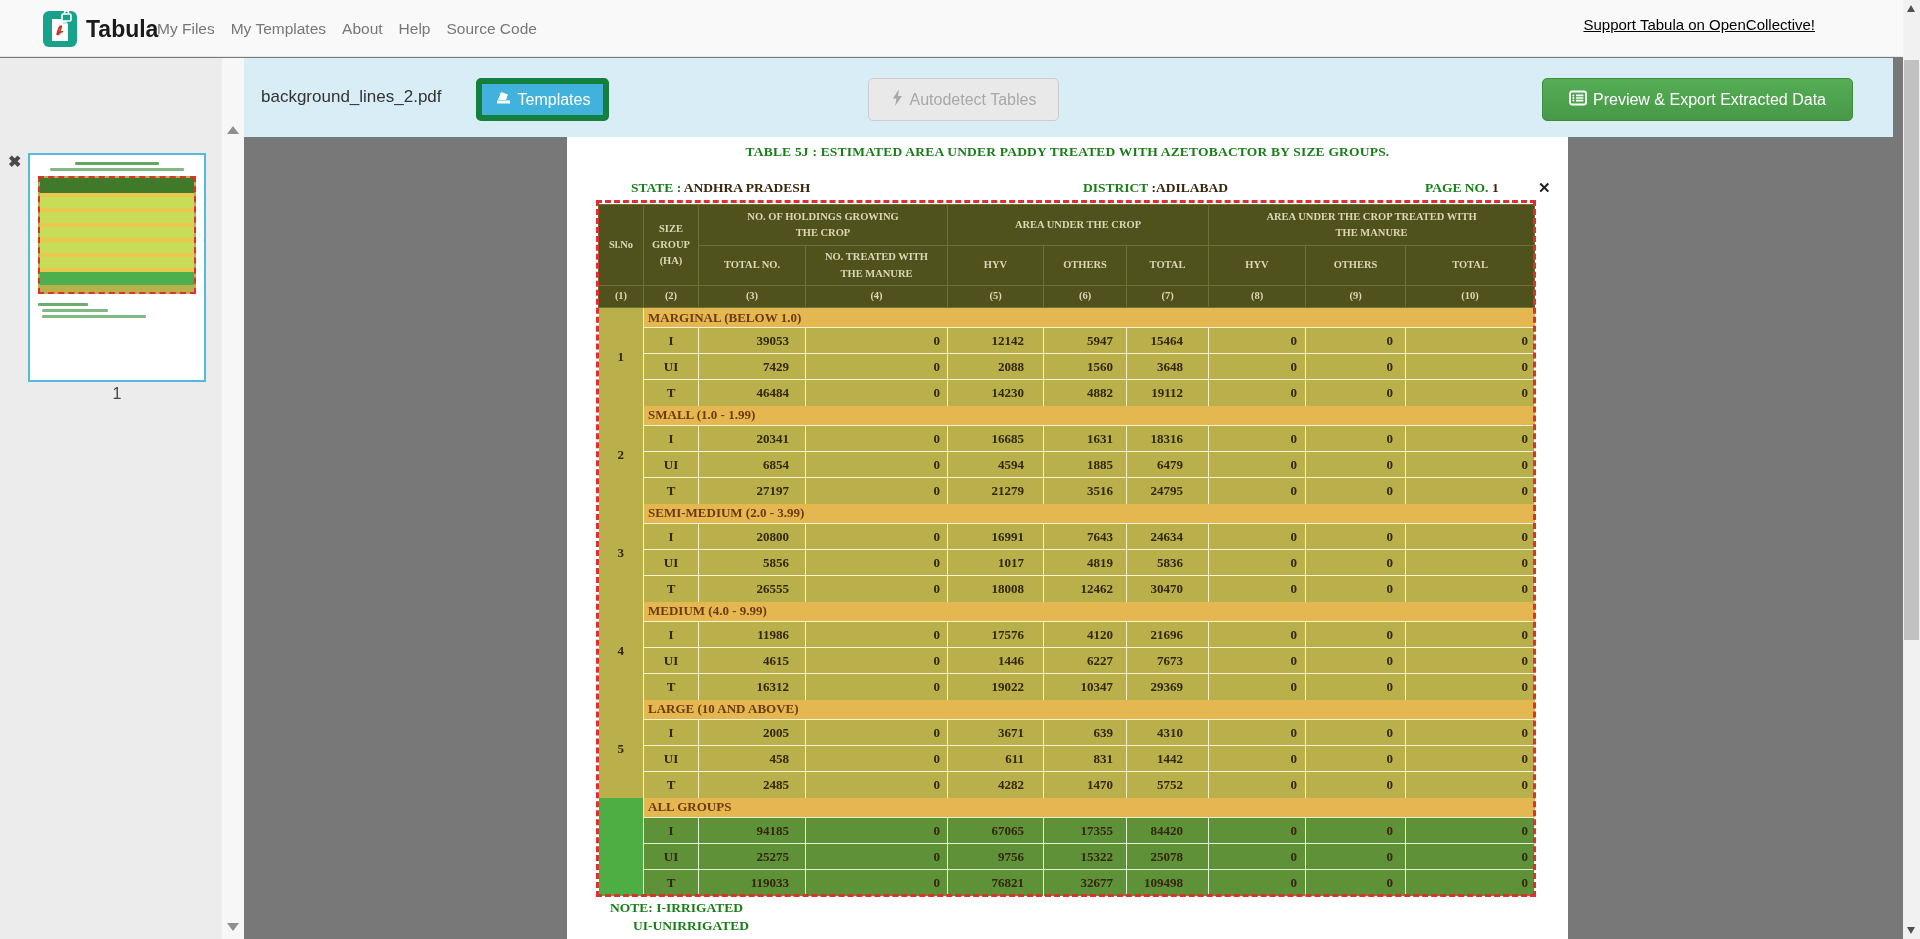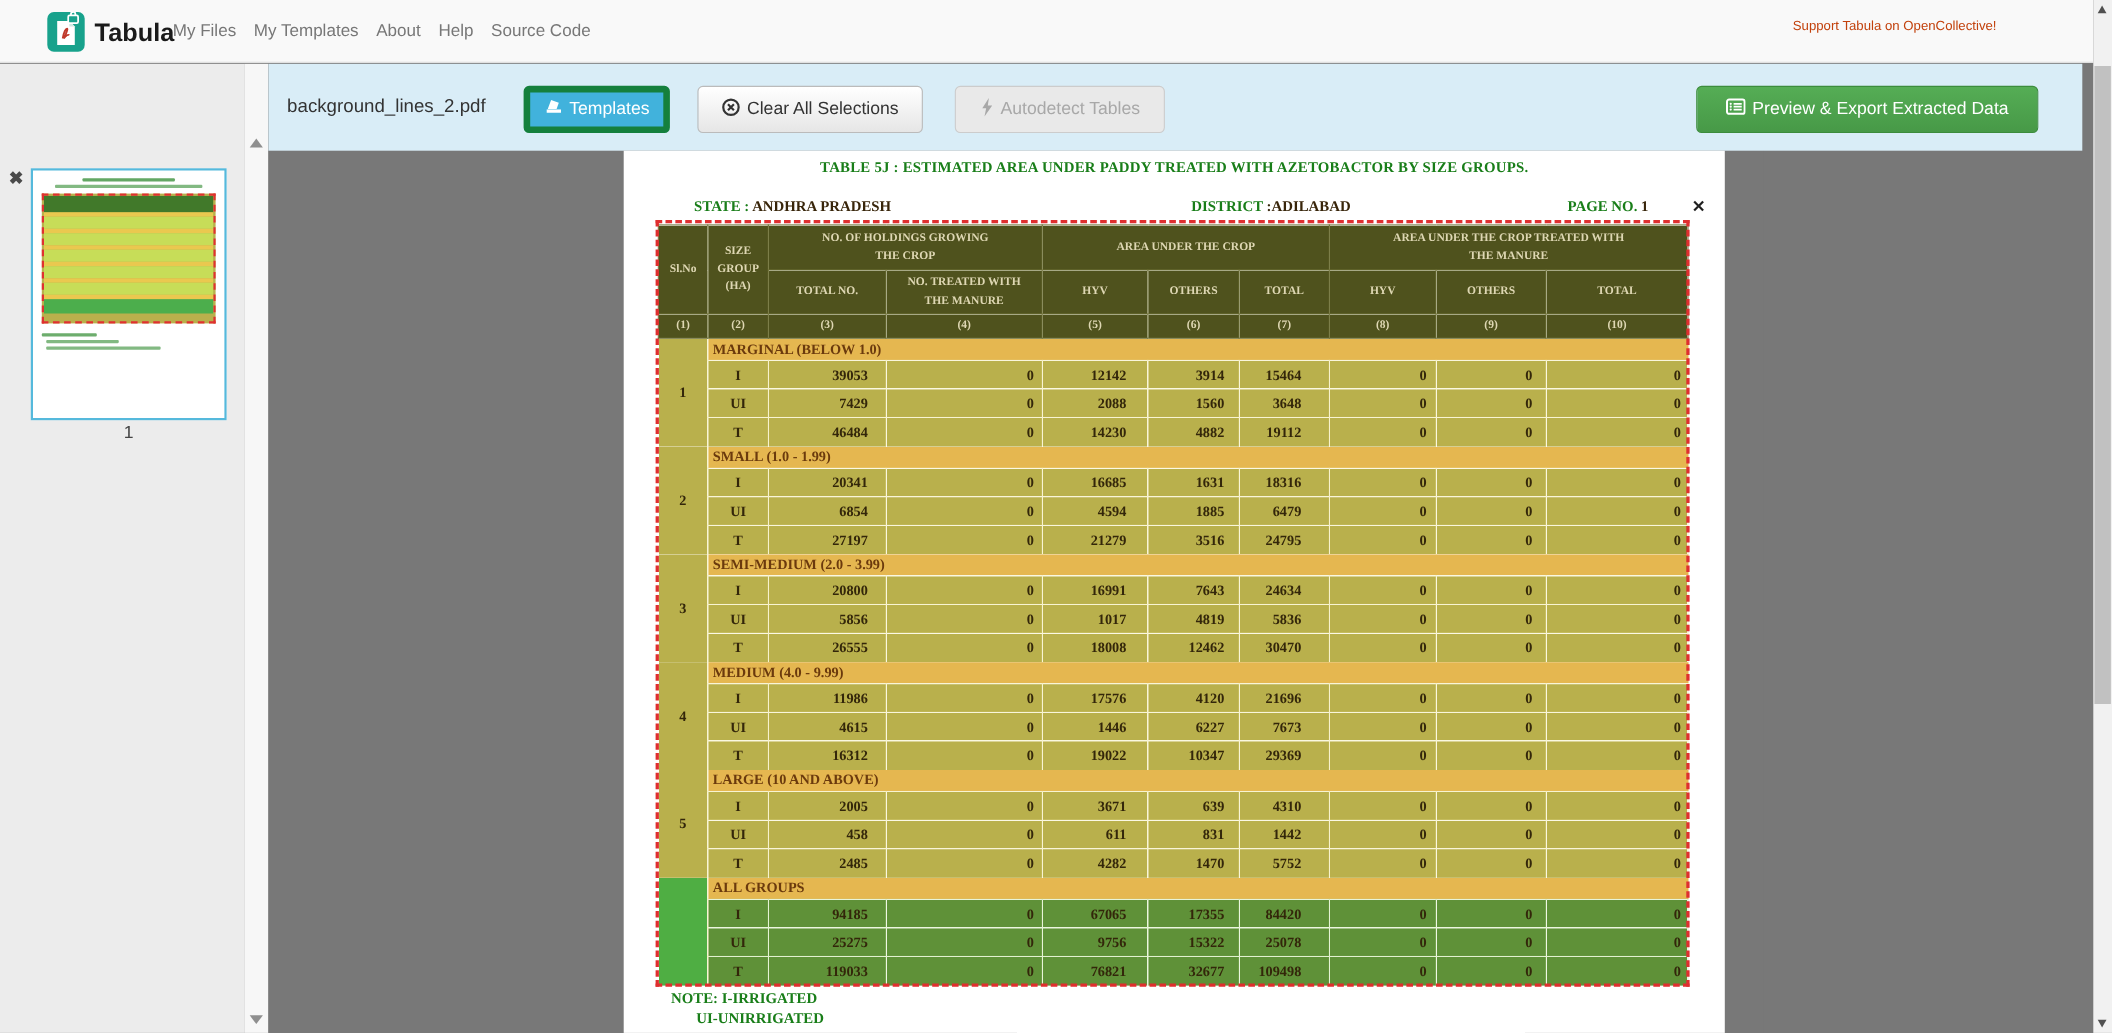--- a/index.html
+++ b/index.html
@@ -5,21 +5,21 @@
   * { margin:0; padding:0; box-sizing:border-box; }
   html,body { width:1920px; height:939px; overflow:hidden; font-family:"Liberation Sans", sans-serif; background:#787878; }
 
   
   .navbar { position:absolute; left:0; top:0; width:1903px; height:57px; background:#f9f9f9; border-bottom:1px solid #e7e7e7; z-index:20; }
   .brand { position:absolute; left:43px; top:11px; display:flex; align-items:center; cursor:pointer; }
   .logo { width:34px; height:36px; background:#18a28c; border-radius:6px; position:relative; }
   .brand-name { margin-left:9px; font-size:23px; font-weight:bold; color:#1a1a1a; }
   .nav-links { position:absolute; left:157px; top:0; height:57px; display:flex; align-items:center; gap:16px; }
   .nav-link { font-size:15.5px; color:#777; cursor:pointer; white-space:nowrap; }
-  .support-link { position:absolute; right:88px; top:16px; font-size:12px; color:#c2410c; cursor:pointer; }
+  .support-link { position:absolute; right:88px; top:16px; font-size:15px; color:#000000; cursor:pointer;text-decoration:underline; }
 
   
   .sidebar { position:absolute; left:0; top:58px; width:222px; height:881px; background:#ececec; }
   .thumb-close { position:absolute; left:8px; top:94px; font-size:16px; font-weight:bold; color:#4a4a4a; cursor:pointer; }
   .thumbnail { position:absolute; left:28px; top:95px; width:178px; height:229px; background:#fff; border:2px solid #55b9dc; cursor:pointer; }
   .t-line { position:absolute; background:#2f8a2f; height:3px; border-radius:1px; }
   .mini-table { position:absolute; left:8px; top:21px; width:158px; height:118px; border:2px dashed #e03030; background:#b9b04c; overflow:hidden; }
   .mt-head { height:15px; background:#41792a; }
   .mt-amber { height:4px; background:#eac84f; }
   .mt-body { height:11px; background:#c7dd58; }
@@ -147,29 +147,20 @@
     <div class="btn btn-templates">
       <span class="ic">
         <svg width="17" height="16" viewBox="0 0 17 16">
           <path d="M3 10 L6 2 L13 4.5 L11 10 Z" fill="#ffffff"></path>
           <rect x="2" y="10.5" width="13" height="3" fill="#ffffff"></rect>
         </svg>
       </span>
       <span>Templates</span>
     </div>
 
-    <div class="btn btn-clear">
-      <span class="ic">
-        <svg width="17" height="17" viewBox="0 0 17 17">
-          <circle cx="8.5" cy="8.5" r="7" fill="none" stroke="#333" stroke-width="2"></circle>
-          <path d="M5.8 5.8 L11.2 11.2 M11.2 5.8 L5.8 11.2" stroke="#333" stroke-width="2"></path>
-        </svg>
-      </span>
-      <span>Clear All Selections</span>
-    </div>
 
     <div class="btn btn-export">
       <span class="ic">
         <svg width="18" height="16" viewBox="0 0 18 16">
           <rect x="1" y="1.5" width="16" height="13" rx="2" fill="none" stroke="#fff" stroke-width="1.8"></rect>
           <circle cx="4.4" cy="5.4" r="1" fill="#fff"></circle>
             <circle cx="4.4" cy="8" r="1" fill="#fff"></circle>
             <circle cx="4.4" cy="10.6" r="1" fill="#fff"></circle>
           <path d="M7 5.4 H14.4 M7 8 H14.4 M7 10.6 H14.4" stroke="#fff" stroke-width="1.6"></path>
         </svg>
@@ -250,21 +241,21 @@
         <tbody>
           <tr class="ghead">
             <td class="slcell" rowspan="4">1</td>
             <td class="glabel" colspan="9">MARGINAL (BELOW 1.0)</td>
           </tr>
           <tr class="drow">
             <td class="lab">I</td>
             <td class="num n3">39053</td>
             <td class="num n4">0</td>
             <td class="num n5">12142</td>
-            <td class="num n6">3914</td>
+            <td class="num n6">5947</td>
             <td class="num n7">15464</td>
             <td class="num n8">0</td>
             <td class="num n9">0</td>
             <td class="num n10">0</td>
           </tr>
           <tr class="drow">
             <td class="lab">UI</td>
             <td class="num n3">7429</td>
             <td class="num n4">0</td>
             <td class="num n5">2088</td>

